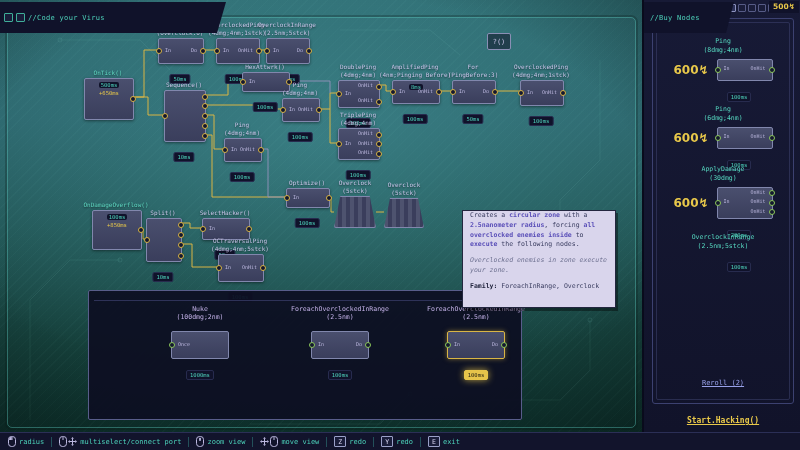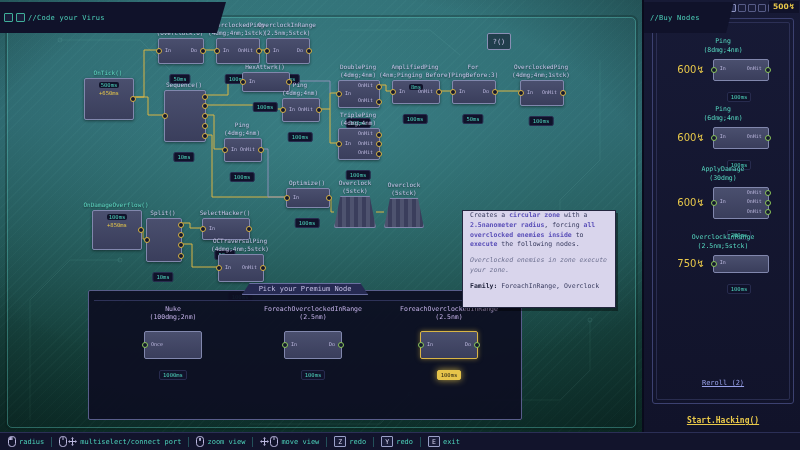--- a/index.html
+++ b/index.html
@@ -62,21 +62,21 @@
   .plabel{position:absolute;font-size:5px;color:#bdb9e0;line-height:1.4;white-space:nowrap;}
 
   
   #premium{position:absolute;left:88px;top:290px;width:432px;height:128px;z-index:4;
     background:rgba(13,15,34,.94);border:1px solid #585d8a;border-radius:2px;}
   #premium .inner-line{position:absolute;left:5px;right:5px;top:9px;border-top:1px solid #2e3258;}
   #premium-banner{position:absolute;left:50%;top:-8px;transform:translateX(-50%);
     background:#262a52;border:1px solid #6a6fa0;color:#c6c2e6;font-size:7px;
     padding:1px 16px;white-space:nowrap;
     clip-path:polygon(8px 0,calc(100% - 8px) 0,100% 100%,0 100%);}
-  #premium-options{position:absolute;inset:0;}
+  #premium-options{position:absolute;inset:0;margin-left:27px;}
   .pnode{position:absolute;top:14px;width:150px;margin-left:-75px;display:flex;
     flex-direction:column;align-items:center;cursor:pointer;}
   .pnode:nth-child(1){left:84px}.pnode:nth-child(2){left:224px}.pnode:nth-child(3){left:360px}
   .ptitle{font-size:6.5px;line-height:1.3;color:#c2b0e6;text-align:center;height:26px;white-space:nowrap;}
   .pbox{position:relative;width:56px;height:26px;background:linear-gradient(180deg,#4a4f6e,#3a3e5c);
     border:1px solid #8187ad;border-radius:2px;}
   .pnode.selected .pbox{border-color:#d9b545;box-shadow:0 0 5px rgba(217,181,69,.5);}
   .pms{text-align:center;margin-top:3px}
 
   
@@ -100,21 +100,21 @@
     font-family:"DejaVu Sans",sans-serif;}
   #shop-frame{position:absolute;left:8px;top:18px;width:140px;height:384px;
     border:1px solid #3c4170;border-radius:3px;}
   #shop-frame::before{content:"";position:absolute;inset:3px;border:1px solid rgba(70,75,125,.45);
     border-radius:2px;pointer-events:none;}
   .shop-card{position:absolute;left:0;width:140px;text-align:center;cursor:pointer;}
   .shop-card:nth-child(1){top:18px}.shop-card:nth-child(2){top:86px}
   .shop-card:nth-child(3){top:146px}.shop-card:nth-child(4){top:214px}
   .stitle{font-size:6.5px;line-height:1.35;color:#56d8c0;white-space:nowrap;}
   .srow{display:flex;align-items:center;justify-content:center;gap:8px;margin-top:4px;}
-  .sprice{color:#e8c84a;font-size:10px;font-weight:normal;font-family:"DejaVu Sans",sans-serif;}
+  .sprice{color:#e8c84a;font-size:12px;font-weight:bold;font-family:"DejaVu Sans",sans-serif;}
   .sbox{position:relative;display:inline-block;background:linear-gradient(180deg,#4a4f6e,#3a3e5c);
     border:1px solid #8187ad;border-radius:2px;}
   .shop-card .pms{transform:translateX(16px)}
   #reroll{position:absolute;left:0;top:360px;width:140px;text-align:center;font-size:7px;
     color:#97a0e8;text-decoration:underline;cursor:pointer;}
   #start-hacking{position:absolute;left:0;top:416px;width:158px;text-align:center;font-size:8px;
     font-weight:bold;color:#e8c84a;text-decoration:underline;cursor:pointer;}
 
   
   #toolbar{position:absolute;left:0;top:432px;width:800px;height:18px;z-index:7;
@@ -423,23 +423,20 @@
           <span class="plabel" style="left: 6px; top: 8.5px;">In</span>
           <span class="pdot ydot" style="right: -3px; top: 10px;"></span>
           <span class="plabel" style="right: 6px; top: 8.5px;">OnHit</span>
         </div>
         <div class="nms"><span class="ms">100ms</span></div>
       </div>
     </div>
 
   <div id="premium">
     <div class="inner-line"></div>
-    <div id="premium-banner">
-      <span>Pick your Premium Node</span>
-    </div>
     <div id="premium-options">
         <div class="pnode">
           <div class="ptitle">
             <div>Nuke</div>
             <div>(100dmg;2nm)</div>
           </div>
           <div class="pbox">
             <span class="pdot gdot" style="left: -3px; top: 10px;"></span>
             <span class="plabel" style="left: 6px; top: 8.5px;">Once</span>
           </div>
@@ -543,27 +540,20 @@
                 <span class="pdot gdot" style="right: -3px; top: 21.5px;"></span>
                 <span class="plabel" style="right: 6px; top: 20px;">OnHit</span>
               </span>
             </div>
             <div class="pms"><span class="ms">200ms</span></div>
           </div>
           <div class="shop-card">
             <div class="stitle">
               <div>OverclockInRange</div>
               <div>(2.5nm;5stck)</div>
-            </div>
-            <div class="srow">
-              <span class="sprice">750↯</span>
-              <span class="sbox" style="width: 54px; height: 16px;">
-                <span class="pdot gdot" style="left: -3px; top: 5px;"></span>
-                <span class="plabel" style="left: 6px; top: 3.5px;">In</span>
-              </span>
             </div>
             <div class="pms"><span class="ms">100ms</span></div>
           </div>
         </div>
       <div id="reroll">Reroll (2)</div>
     </div>
     <div id="start-hacking">Start.Hacking()</div>
   </div>
 
   <div id="toolbar">

